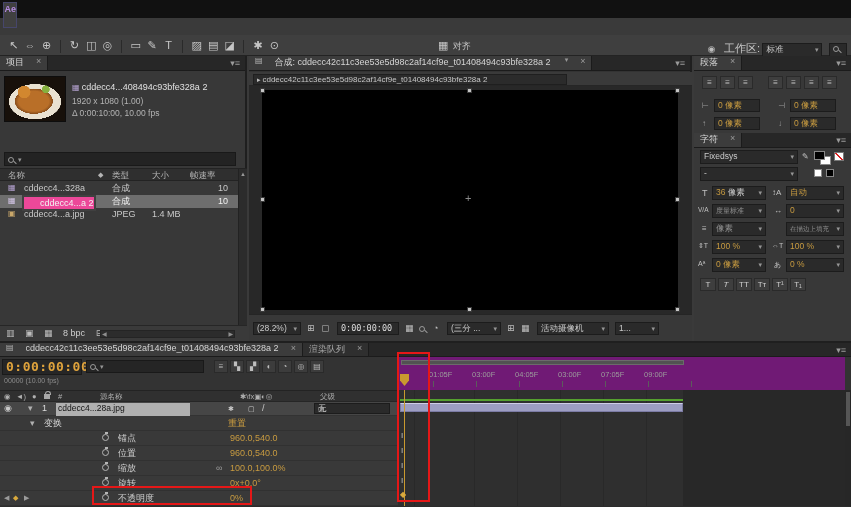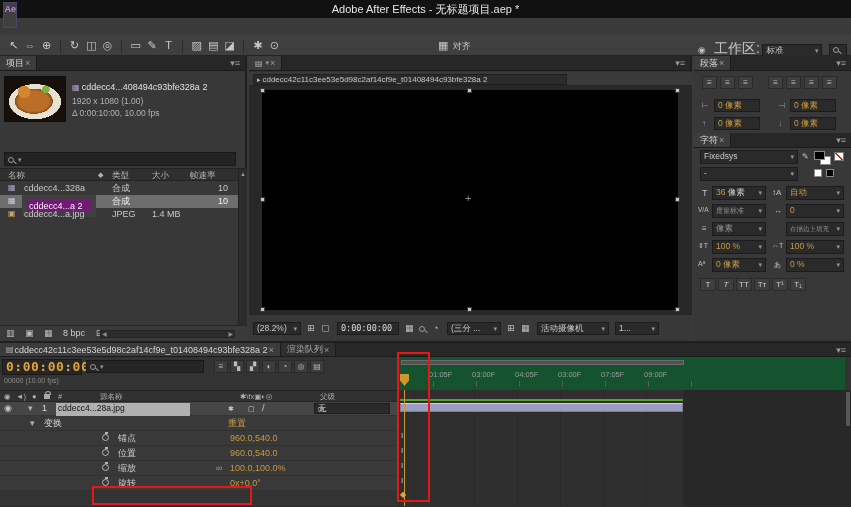--- a/index.html
+++ b/index.html
@@ -28,21 +28,21 @@
             border-bottom:1px solid #232323;line-height:20px}
   .tool {display:inline-block;width:14px;text-align:center;font-size:11px;color:#c6c6c6}
   .tsep {display:inline-block;width:1px;height:13px;background:#2a2a2a;margin:0 4px;vertical-align:middle}
   #tb-right {position:absolute;right:4px;top:3px}
   #ws-box {display:inline-block;width:60px;height:14px;vertical-align:middle}
 
   
   .panel {background:#383838;border-right:2px solid #1f1f1f}
   .tabbar {position:absolute;left:0;top:0;right:0;height:15px;background:#272727;
            border-bottom:1px solid #1b1b1b;display:flex;align-items:stretch}
-  .tab {display:flex;align-items:center;gap:1px;padding:0 6px;background:#3c3c3c;
+  .tab {display:flex;gap:12px;padding:0 6px;background:#3c3c3c;
         border-right:1px solid #1b1b1b;font-size:9px;color:#d4d4d4;white-space:nowrap}
   .tab.inactive {background:#2f2f2f;color:#aaa}
   .tab .tlabel {overflow:hidden;text-overflow:ellipsis}
   .tabx {color:#9a9a9a}
   .panelmenu {margin-left:auto;color:#9a9a9a;font-size:9px;line-height:15px;padding:0 5px}
 
   
   #project-panel {left:0;top:56px;width:247px;height:285px}
   #thumb {left:4px;top:20px;width:62px;height:46px;border:1px solid #0d0d0d;background:
      radial-gradient(circle at 68% 28%, #86b03f 0 7%, transparent 8%),
@@ -51,21 +51,21 @@
      radial-gradient(ellipse 48% 44% at 50% 56%, #e9e2d2 0 90%, transparent 91%),#17100a}
   .pm-name {left:72px;top:26px;width:170px;color:#e0e0e0;white-space:nowrap;overflow:hidden}
   .pm-line {left:72px;font-size:8.5px;color:#b4b4b4;white-space:nowrap}
   #proj-search {left:4px;top:96px;width:232px;height:14px;background:#232323;border:1px solid #191919;line-height:12px;padding:0 3px}
   #proj-header {left:0;top:112px;width:247px;height:13px;background:#2f2f2f;
                 border-top:1px solid #232323;border-bottom:1px solid #232323;font-size:8.5px;color:#b5b5b5;line-height:12px}
   .prow {left:0;width:238px;height:13px;line-height:12px;white-space:nowrap}
   .prow.sel {background:#6e6e6e;color:#f2f2f2}
   .prow .ric {position:absolute;left:8px;font-size:8px}
   .prow .rname {position:absolute;left:24px;width:74px;overflow:hidden}
-  .prow.sel .rname {border:5px solid #404040;background:#701a75;padding:0 2px;left:22px}
+  .prow.sel .rname {border:2px solid #404040;background:#ec4899;padding:0 16px;left:22px}
   .prow .rtype {position:absolute;left:112px}
   .prow .rsize {position:absolute;left:152px}
   .prow .rfps {position:absolute;left:190px;width:38px;text-align:right}
   #proj-scroll {left:238px;top:113px;width:9px;height:156px;background:#2c2c2c;border-left:1px solid #222;
                 text-align:center;font-size:6px;color:#999;line-height:10px}
   #proj-bottom {left:0;top:269px;width:247px;height:16px;background:#3a3a3a;border-top:1px solid #262626;line-height:15px;padding-left:6px}
   #proj-bottom .ic {margin-right:8px;font-size:9px}
   #proj-hscroll {position:absolute;left:100px;top:4px;width:135px;height:8px;background:#2c2c2c;border:1px solid #242424;
                  color:#8f8f8f;font-size:6px;line-height:6px}
 
@@ -111,21 +111,21 @@
   #timeline {left:0;top:341px;width:851px;height:166px;background:#333;border-top:2px solid #1f1f1f}
   #timeline .tabbar {height:14px}
   #tl-tab1 .tlabel {max-width:370px}
   #tl-time {left:2px;top:16px;width:80px;height:16px;background:#262626;border:1px solid #1a1a1a;
             color:var(--time-gold,#dfa33c);font-family:"DejaVu Sans Mono",monospace;
             font-size:13px;font-weight:bold;line-height:14px;padding-left:3px;letter-spacing:.5px}
   #tl-frameinfo {left:4px;top:34px;font-size:7px;color:#8d8d8d}
   #tl-search {left:86px;top:17px;width:118px;height:13px;background:#252525;border:1px solid #191919;line-height:11px;padding:0 3px}
   .tlbtn {position:absolute;top:17px;width:14px;height:13px;background:#3c3c3c;border:1px solid #2a2a2a;
           color:#bdbdbd;font-size:8px;text-align:center;line-height:11px}
-  #tl-ruler {left:398px;top:14px;width:447px;height:33px;background:#14532d;border-left:1px solid #232323}
+  #tl-ruler {left:398px;top:14px;width:447px;height:33px;background:#701a75;border-left:1px solid #232323}
   #workarea {position:absolute;left:2px;top:3px;width:283px;height:5px;background:#525252;border:1px solid #6b6b6b}
   .rlabel {position:absolute;top:13px;font-size:7.5px;color:#9c9c9c}
   #ruler-ticks {position:absolute;left:34px;top:24px;width:260px;height:6px;
                 background:repeating-linear-gradient(90deg,#5c5c5c 0 1px,transparent 1px 43px)}
   #cti-head {position:absolute;left:1px;top:17px;width:9px;height:12px;background:#c9992f;
              clip-path:polygon(0 0,100% 0,100% 55%,50% 100%,0 55%)}
   #tl-header {left:0;top:47px;width:851px;height:12px;background:#303030;border-top:1px solid #232323;
               border-bottom:1px solid #262626;font-size:7.5px;color:#b0b0b0;line-height:11px}
   #tl-header span {position:absolute}
   #tl-tracks {left:398px;top:47px;width:447px;height:116px;background:#2f2f2f;
@@ -155,21 +155,20 @@
   #redbox1 {left:397px;top:352px;width:33px;height:150px}
   #redbox2 {left:92px;top:486px;width:160px;height:19px}
 </style>
 </head>
 <body>
 
 <div id="win">
 
   <div id="titlebar" class="abs">
     <span id="appicon">Ae</span>
-    <span>Adobe After Effects - 无标题项目.aep *</span>
   </div>
 
 
   <div id="toolbar" class="abs">
     <span style="display:inline-block;width:4px"></span>
     <span class="tool">↖</span>
     <span class="tool">⇔</span>
     <span class="tool">⊕</span>
     <span class="tsep"></span>
     <span class="tool">↻</span>
@@ -184,21 +183,21 @@
     <span class="tool">▤</span>
     <span class="tool">◪</span>
     <span class="tsep"></span>
     <span class="tool">✱</span>
     <span class="tool">⊙</span>
     <span style="display:inline-block;width:150px"></span>
     <span class="tool">▦</span>
     <span style="font-size:9px;color:#c6c6c6">对齐</span>
     <span id="tb-right">
       <span class="ic" style="font-size:9px;margin-right:6px">◉</span>
-      <span style="font-size:14px;color:#c6c6c6">工作区:</span>
+      <span style="font-size:11px;color:#c6c6c6">工作区:</span>
       <span id="ws-box" class="box"><span>标准</span><span class="chev">▾</span></span>
       <span class="box" style="display:inline-block;width:18px;height:14px;vertical-align:middle;margin-left:4px"><span class="mag"></span></span>
     </span>
   </div>
 
   <div id="project-panel" class="abs panel">
     <div class="tabbar">
       <div class="tab">
         <span class="tlabel">项目</span>
         <span class="tabx">×</span>
@@ -253,20 +252,21 @@
         <span class="abs" style="left:1px">◀</span>
         <span class="abs" style="right:1px">▶</span>
       </span>
     </div>
   </div>
 
   <div id="comp-panel" class="abs panel">
     <div class="tabbar">
       <div class="tab">
         <span class="ic" style="font-size:8px">▤</span>
+        <span class="tlabel">合成: cddecc42c11c3ee53e5d98c2af14cf9e_t01408494c93bfe328a 2</span>
         <span class="chev">▾</span>
         <span class="tabx">×</span>
       </div>
       <span class="panelmenu">▾≡</span>
     </div>
     <div id="breadcrumb" class="abs">
       <div id="bc-box">
         <span class="ic" style="font-size:7px">▸ </span><span>cddecc42c11c3ee53e5d98c2af14cf9e_t01408494c93bfe328a 2</span>
       </div>
     </div>
@@ -476,20 +476,30 @@
       <span style="left:216px;color:#9a9a9a">∞</span>
       <span class="pvalue val">100.0,100.0%</span>
     </div>
     <div class="trow abs" style="top:133px">
       <span style="left:102px;top:3px">
           <span class="sw"></span>
         </span>
       <span class="plabel">旋转</span>
       <span class="pvalue val">0x+0.0°</span>
     </div>
+    <div class="trow abs" style="top:148px">
+      <span style="left:4px;color:#9a9a9a;font-size:7px">◀</span>
+      <span style="left:13px;color:#d8a93c;font-size:7px">◆</span>
+      <span style="left:24px;color:#9a9a9a;font-size:7px">▶</span>
+      <span style="left:102px;top:3px">
+          <span class="sw"></span>
+        </span>
+      <span class="plabel">不透明度</span>
+      <span class="pvalue val">0%</span>
+    </div>
 
     <div id="tl-vscroll" class="abs">
         <div id="tl-vthumb"></div>
       </div>
     <div id="tl-bottom" class="abs"></div>
   </div>
 
   <div id="redbox1" class="redbox"></div>
   <div id="redbox2" class="redbox"></div>
 

